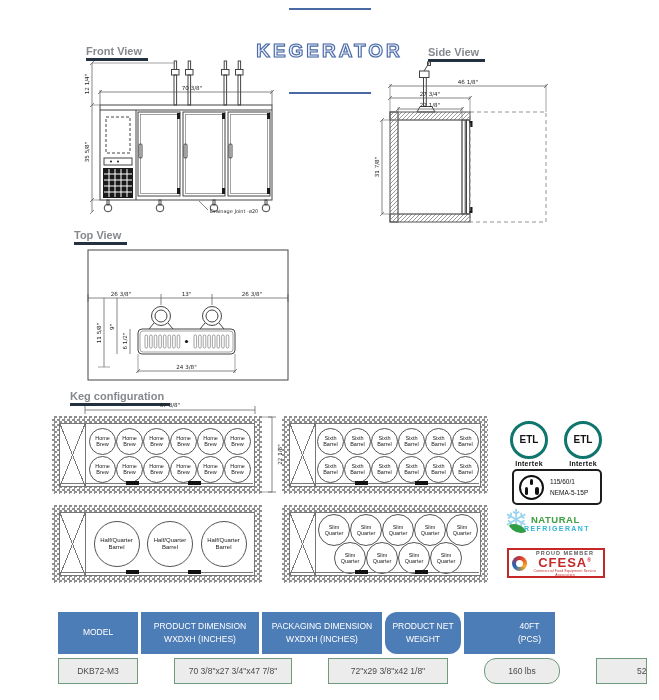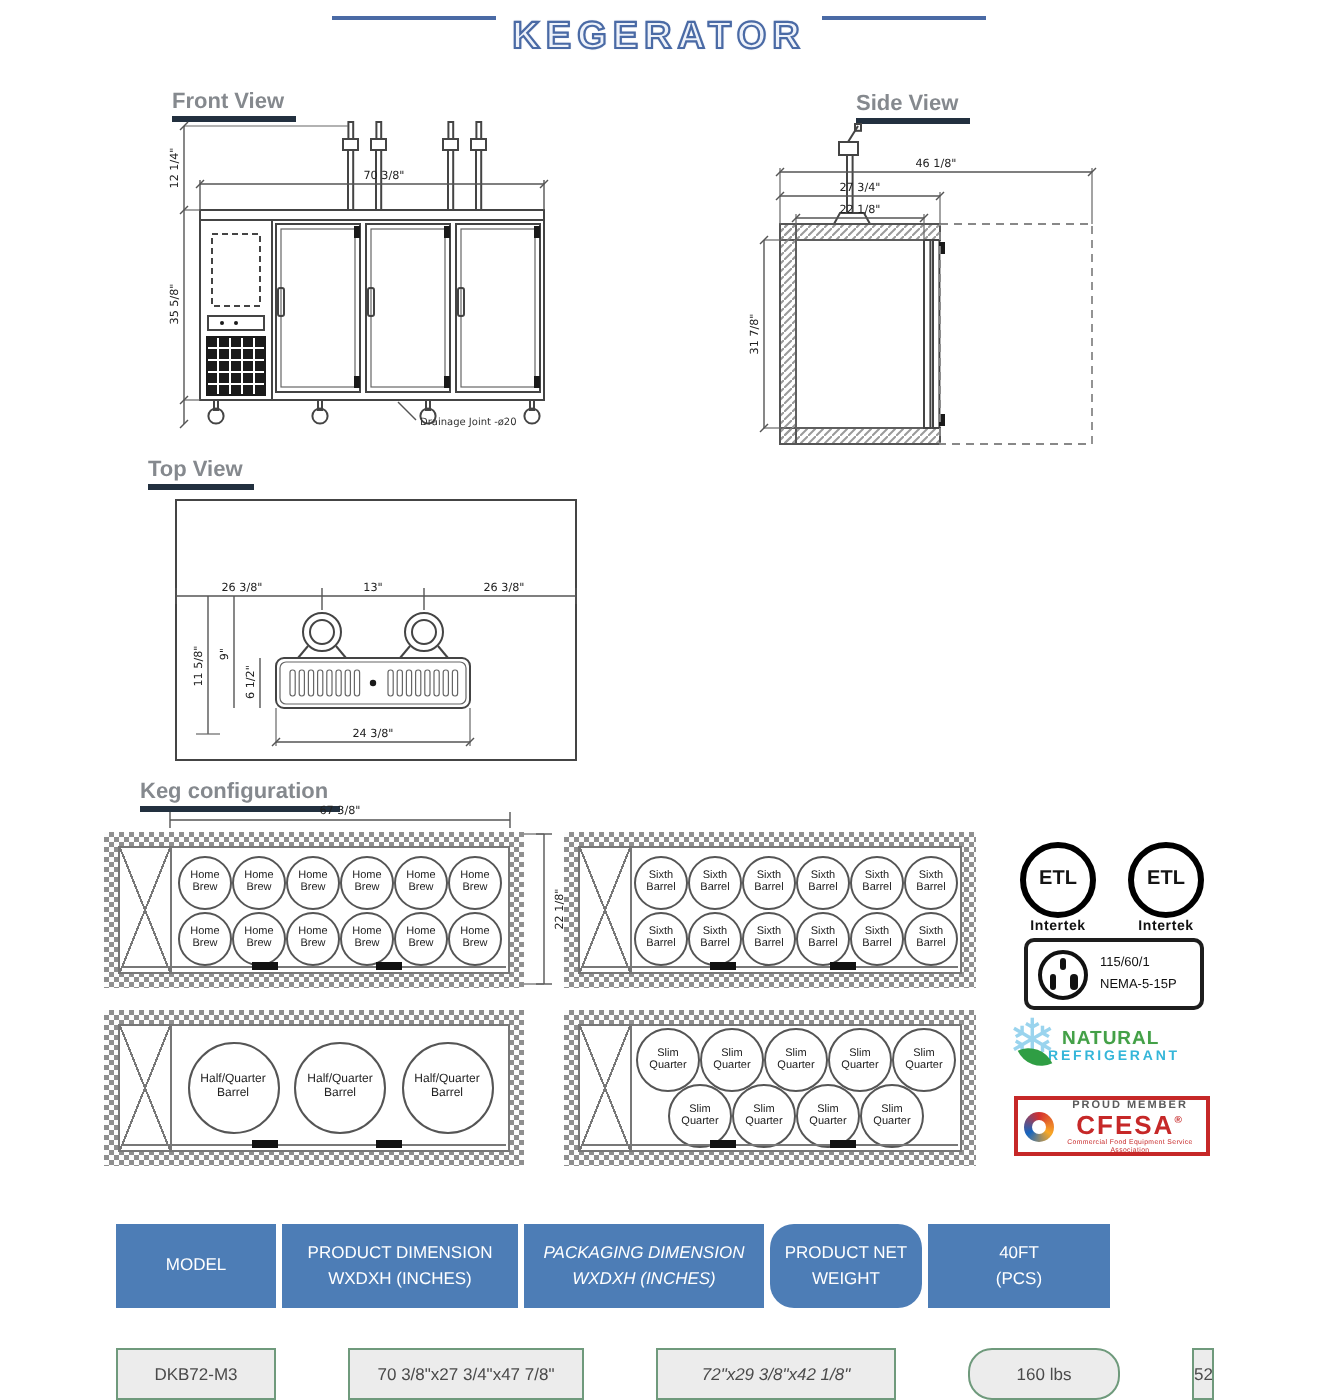--- a/index.html
+++ b/index.html
@@ -1,20 +1,20 @@
 <!DOCTYPE html>
 <html><head>
 <meta charset="utf-8">
 <style>
   html,body{margin:0;padding:0;background:#fff;}
   .page{position:relative;width:659px;height:700px;background:#fff;overflow:hidden;
         font-family:"Liberation Sans",sans-serif;color:#333;}
 
   
-  .title-row{position:absolute;top:8px;left:0;right:0;display:flex;align-items:flex-start;justify-content:center;gap:8px;}
+  .title-row{position:absolute;top:8px;left:0;right:0;display:flex;align-items:center;justify-content:center;gap:30px;flex-direction:column;}
   .title-rule{width:82px;height:2px;background:#4a6aa5;}
   .page-title{margin:0;font-size:19px;font-weight:800;letter-spacing:3px;
       color:#eef2fa;-webkit-text-stroke:1.1px #4a6aa5;text-shadow:0 0 1px #4a6aa5;}
 
   
   .view-label{position:absolute;font-size:11px;font-weight:bold;color:#85898e;
       padding:0 6px 1px 0;border-bottom:3px solid #22303f;white-space:nowrap;}
 
   
   svg{position:absolute;overflow:visible;}
@@ -46,21 +46,21 @@
   .size-m .keg{width:32px;height:32px;font-size:5.5px;}
   .size-l .keg{width:46px;height:46px;font-size:6px;}
   .size-l .keg-row{justify-content:space-evenly;}
   .keg-row.stagger{margin-top:-5px;justify-content:flex-start;padding-left:18px;}
   .baseline{position:absolute;left:1px;right:1px;bottom:2px;height:1px;background:#777;}
   .drain{position:absolute;bottom:1px;width:13px;height:4px;background:#111;}
 
   
   .etl-row{position:absolute;left:509px;top:421px;display:flex;gap:14px;}
   .etl{width:40px;text-align:center;}
-  .etl-circle{width:32px;height:32px;margin:0 auto;border:3px solid #000000;border-radius:50%;
+  .etl-circle{width:32px;height:32px;margin:0 auto;border:3px solid #0f766e;border-radius:50%;
       display:flex;flex-direction:column;align-items:center;justify-content:center;line-height:.72;}
   .etl-circle span{font-weight:800;font-size:10px;color:#141414;display:block;}
   .etl-brand{font-weight:bold;font-size:7px;color:#111;margin-top:1px;letter-spacing:.3px;}
 
   .plug-box{position:absolute;left:512px;top:469px;width:90px;height:36px;box-sizing:border-box;
       border:2px solid #1d1d1d;border-radius:5px;background:#fff;display:flex;align-items:center;gap:6px;padding:3px 5px;}
   .plug{width:25px;height:25px;border:2px solid #111;border-radius:50%;position:relative;background:#fff;flex:0 0 auto;box-sizing:border-box;}
   .plug i{position:absolute;background:#111;border-radius:2px;}
   .plug .p1{top:2px;left:8.5px;width:3.5px;height:6px;}
   .plug .p2{bottom:2.5px;left:3.5px;width:3.5px;height:8px;}
@@ -82,30 +82,30 @@
   .cfesa-logo::after{content:"";position:absolute;inset:4px;background:#fff;border-radius:50%;}
   .cfesa-text{flex:1;text-align:center;}
   .cfesa-tag{font-size:5.5px;font-weight:700;color:#5a5a5a;letter-spacing:1px;}
   .cfesa-name{font-size:13px;font-weight:800;color:#c62828;letter-spacing:1px;line-height:1;}
   .cfesa-name sup{font-size:5px;}
   .cfesa-sub{font-size:3.4px;color:#c62828;letter-spacing:.2px;}
 
   
   .spec-table{position:absolute;left:58px;top:612px;width:497px;}
   .tr{display:flex;gap:3px;}
-  .tr.body-row{margin-top:20px;gap:36px;}
+  .tr.body-row{margin-top:4px;gap:36px;}
   .th{background:#4d7db6;color:#fff;height:42px;display:flex;flex-direction:column;
       justify-content:center;text-align:center;font-size:8.5px;line-height:1.55;}
   .td{background:#ececec;border:1px solid #6f9a7c;box-sizing:border-box;color:#4a4a4a;height:26px;
       display:flex;align-items:center;justify-content:center;font-size:8.5px;}
   .tr > :nth-child(1){flex:0 0 80px;}
   .tr > :nth-child(2){flex:0 0 118px;}
-  .tr > :nth-child(3){flex:0 0 120px;font-style:italic;}
+  .tr > :nth-child(3){flex:0 0 120px;}
   .tr > :nth-child(4){flex:0 0 76px;border-radius:12px;}
-  .tr > :nth-child(5){flex:1;}
+  .tr > :nth-child(5){flex:1;padding-left:40px;}
 </style>
 </head>
 <body>
 
 <div class="page">
 
   <div class="title-row">
     <span class="title-rule"></span>
     <h1 class="page-title">KEGERATOR</h1>
     <span class="title-rule"></span>

